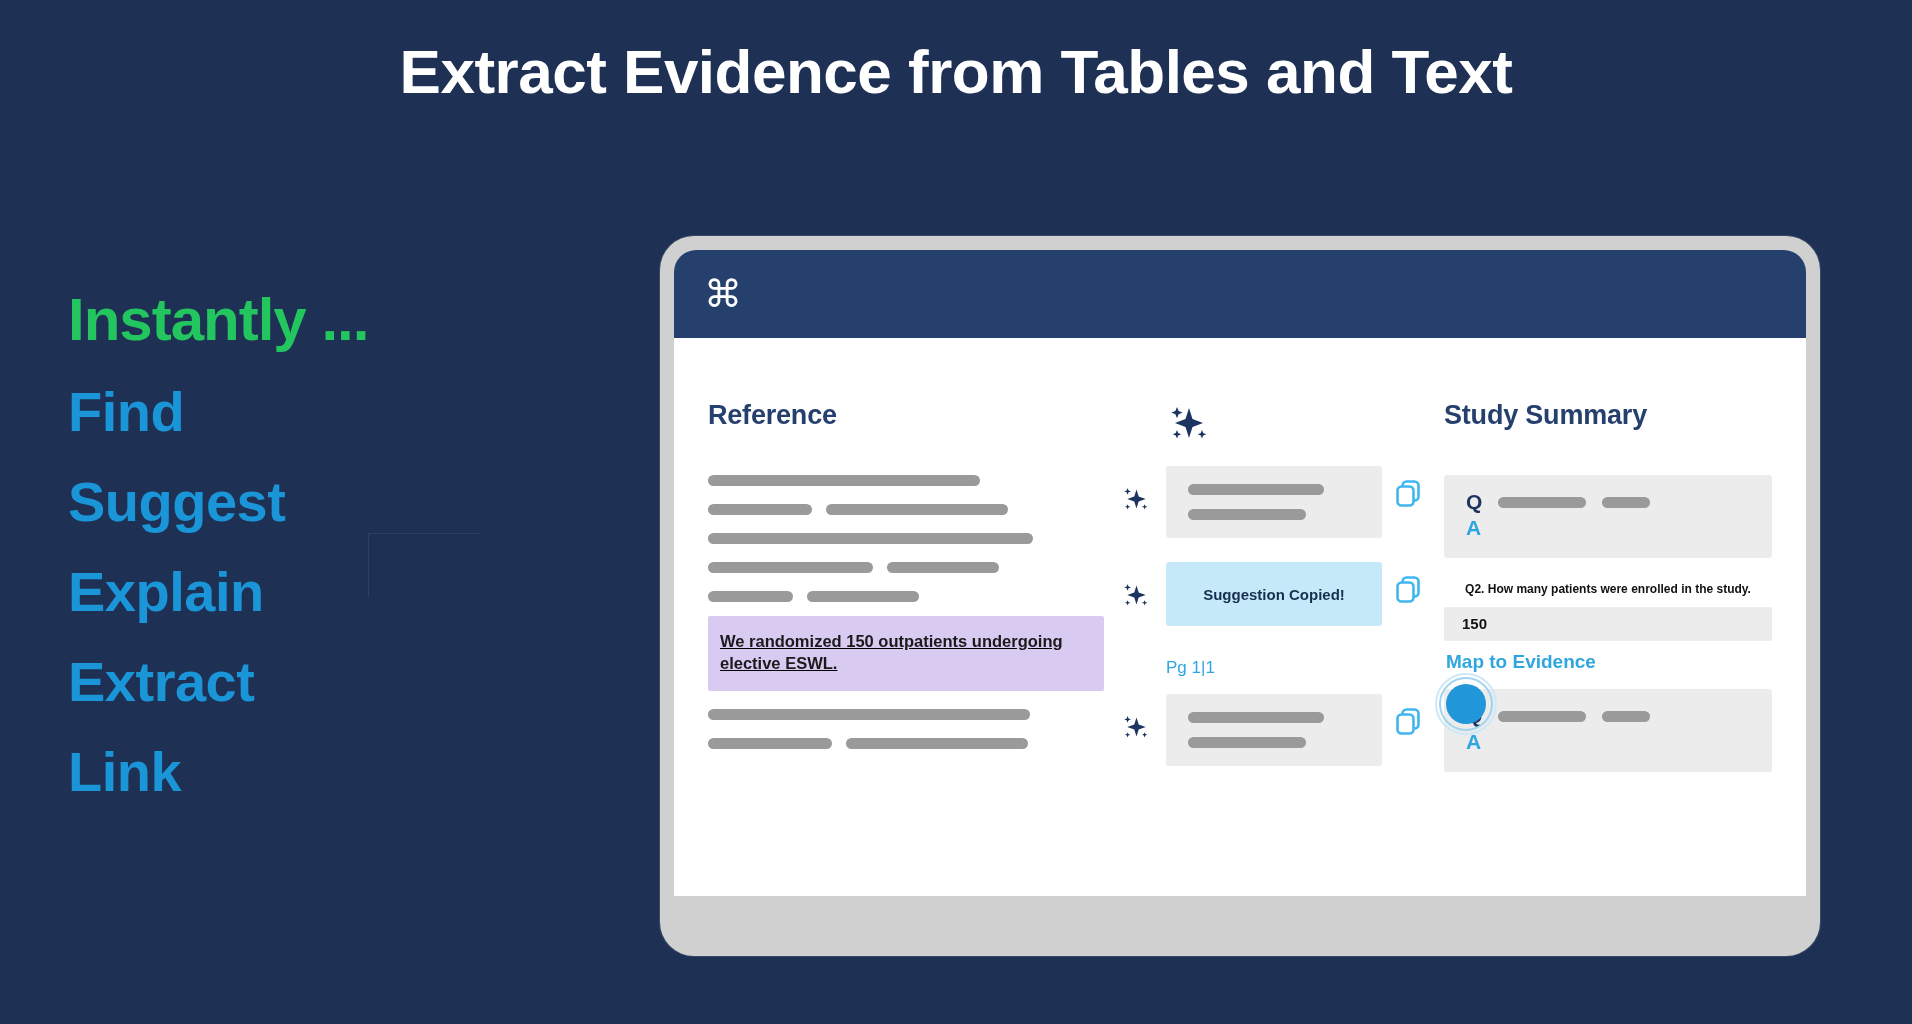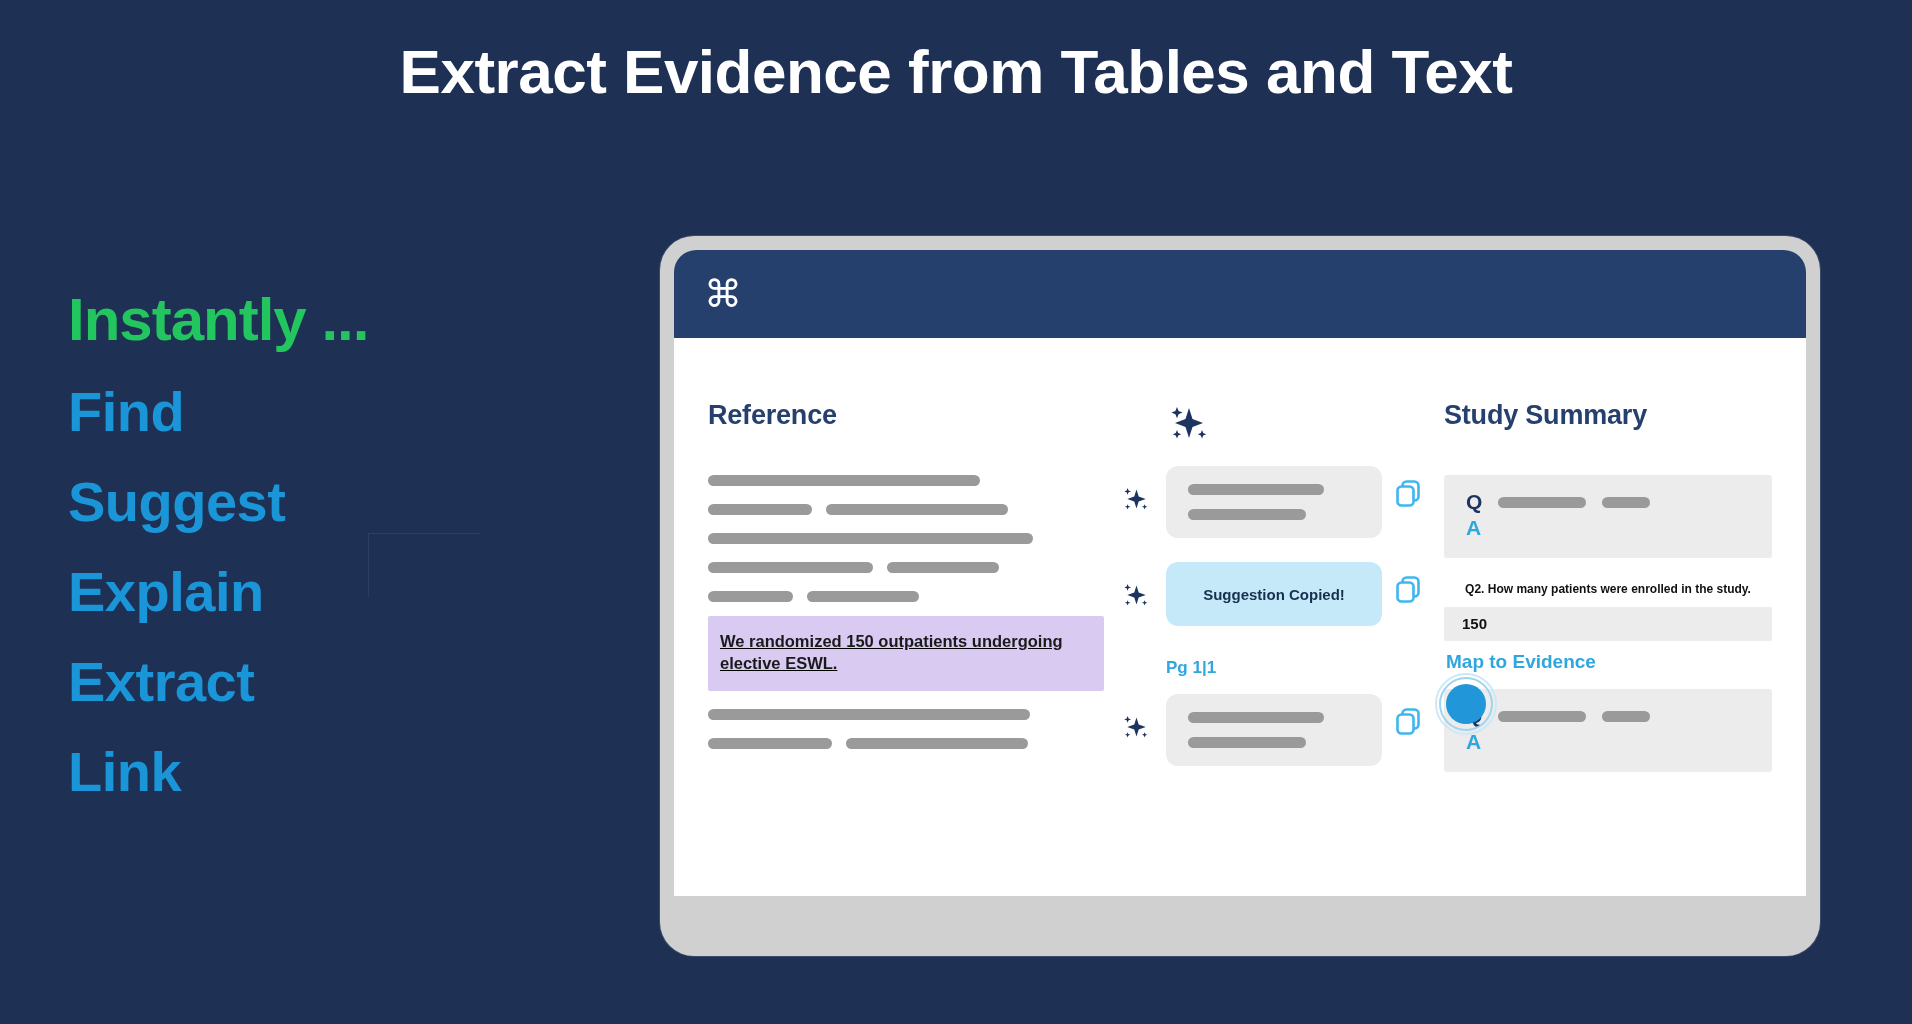--- a/index.html
+++ b/index.html
@@ -165,21 +165,21 @@
     align-items: flex-start;
     gap: 14px;
     margin-bottom: 24px;
   }
 
   .spark-sm { flex: 0 0 34px; padding-top: 16px; }
 
   .sug-card {
     flex: 1 1 auto;
     background: #ececec;
-    border-radius: 12px;
+    border-radius: 3px;
     padding: 18px 22px;
     display: flex;
     flex-direction: column;
     gap: 14px;
     min-height: 64px;
   }
 
   .sug-card.copied {
     background: #c6e9f9;
     align-items: center;
@@ -189,21 +189,21 @@
 
   .copied-text {
     color: #16314f;
     font-size: 15px;
     font-weight: bold;
   }
 
   .pg-label {
     color: #2fa6e0;
     font-size: 17px;
-    font-weight: bold;
+    font-weight: normal;
     margin: 8px 0 0 48px;
   }
 
   
   .pane-summary {
     flex: 1 1 auto;
     display: flex;
     flex-direction: column;
     padding-left: 22px;
   }

